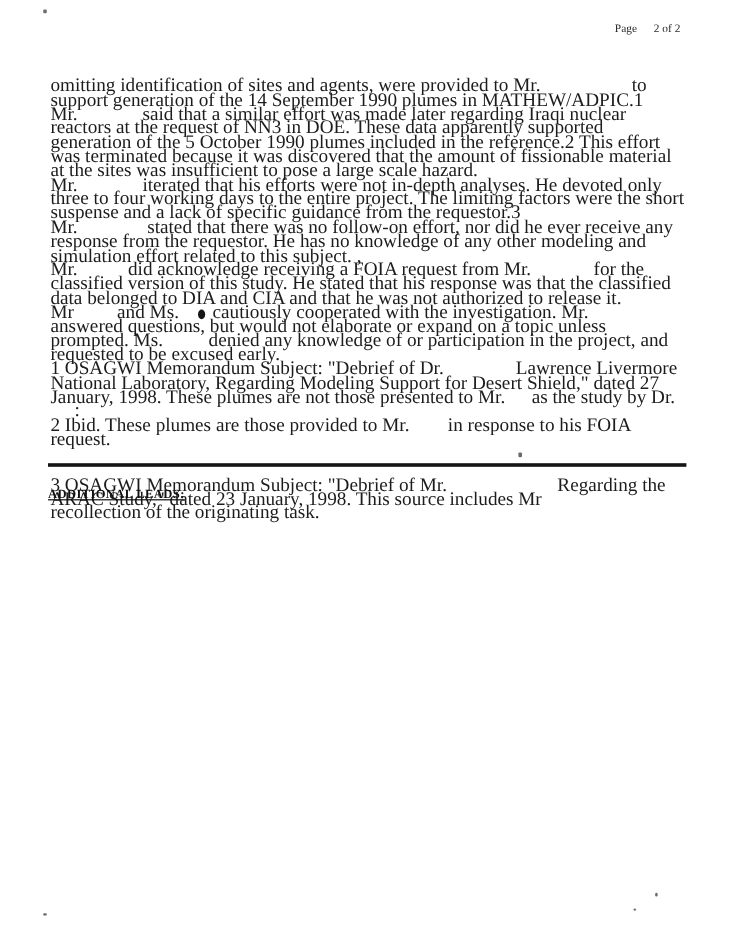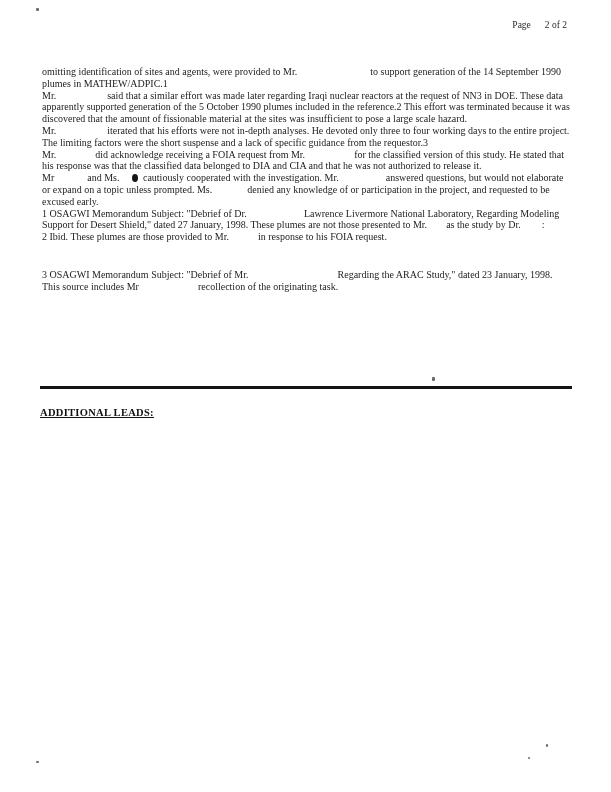--- a/index.html
+++ b/index.html
@@ -20,21 +20,21 @@
     font-size: 9.5px;
     color: #2a2a2a;
     white-space: nowrap;
   }
   .page-header .num { margin-left: 14px; }
   .doc-body {
     position: absolute;
     left: 42px;
     top: 66px;
     width: 530px;
-    font-size: 10px;
+    font-size: 16px;
     line-height: 11.8px;
     text-align: left;
   }
   .para { margin: 0; }
   .para.fn3 { margin-top: 26px; }
   .redaction-gap {
     display: inline-block;
     height: 1px;
     vertical-align: baseline;
   }
@@ -76,20 +76,21 @@
 <div class="page">
 
   <div class="page-header">
     <span>Page</span><span class="num">2 of 2</span>
   </div>
 
   <div class="doc-body">
       <div class="para"><span>omitting identification of sites and agents, were provided to Mr.</span> <span class="redaction-gap" style="width: 68px;"></span> <span>to support generation of the 14 September 1990 plumes in MATHEW/ADPIC.1</span> </div>
       <div class="para"><span>Mr.</span> <span class="redaction-gap" style="width: 46px;"></span> <span>said that a similar effort was made later regarding Iraqi nuclear reactors at the request of NN3 in DOE. These data apparently supported generation of the 5 October 1990 plumes included in the reference.2 This effort was terminated because it was discovered that the amount of fissionable material at the sites was insufficient to pose a large scale hazard.</span> </div>
       <div class="para"><span>Mr.</span> <span class="redaction-gap" style="width: 46px;"></span> <span>iterated that his efforts were not in-depth analyses. He devoted only three to four working days to the entire project. The limiting factors were the short suspense and a lack of specific guidance from the requestor.3</span> </div>
+      <div class="para"><span>Mr.</span> <span class="redaction-gap" style="width: 50px;"></span> <span>stated that there was no follow-on effort, nor did he ever receive any response from the requestor. He has no knowledge of any other modeling and simulation effort related to this subject. ,</span> </div>
       <div class="para"><span>Mr.</span> <span class="redaction-gap" style="width: 34px;"></span> <span>did acknowledge receiving a FOIA request from Mr.</span> <span class="redaction-gap" style="width: 44px;"></span> <span>for the classified version of this study. He stated that his response was that the classified data belonged to DIA and CIA and that he was not authorized to release it.</span> </div>
       <div class="para"><span>Mr</span> <span class="redaction-gap" style="width: 28px;"></span> <span>and Ms.</span> <span class="redaction-gap" style="width: 8px;"></span> <span class="ink-blot"></span> <span>cautiously cooperated with the investigation. Mr.</span> <span class="redaction-gap" style="width: 42px;"></span> <span>answered questions, but would not elaborate or expand on a topic unless prompted. Ms.</span> <span class="redaction-gap" style="width: 30px;"></span> <span>denied any knowledge of or participation in the project, and requested to be excused early.</span> </div>
       <div class="para"><span>1 OSAGWI Memorandum Subject: "Debrief of Dr.</span> <span class="redaction-gap" style="width: 52px;"></span> <span>Lawrence Livermore National Laboratory, Regarding Modeling Support for Desert Shield," dated 27 January, 1998. These plumes are not those presented to Mr.</span> <span class="redaction-gap" style="width: 14px;"></span> <span>as the study by Dr.</span> <span class="redaction-gap" style="width: 16px;"></span> <span>:</span> </div>
       <div class="para"><span>2 Ibid. These plumes are those provided to Mr.</span> <span class="redaction-gap" style="width: 24px;"></span> <span>in response to his FOIA request.</span> </div>
       <div class="para fn3"><span>3 OSAGWI Memorandum Subject: "Debrief of Mr.</span> <span class="redaction-gap" style="width: 84px;"></span> <span>Regarding the ARAC Study," dated 23 January, 1998. This source includes Mr</span> <span class="redaction-gap" style="width: 54px;"></span> <span>recollection of the originating task.</span> </div>
     </div>
 
   <div class="leads-section">
     <span class="leads-title">ADDITIONAL LEADS:</span>
   </div>

